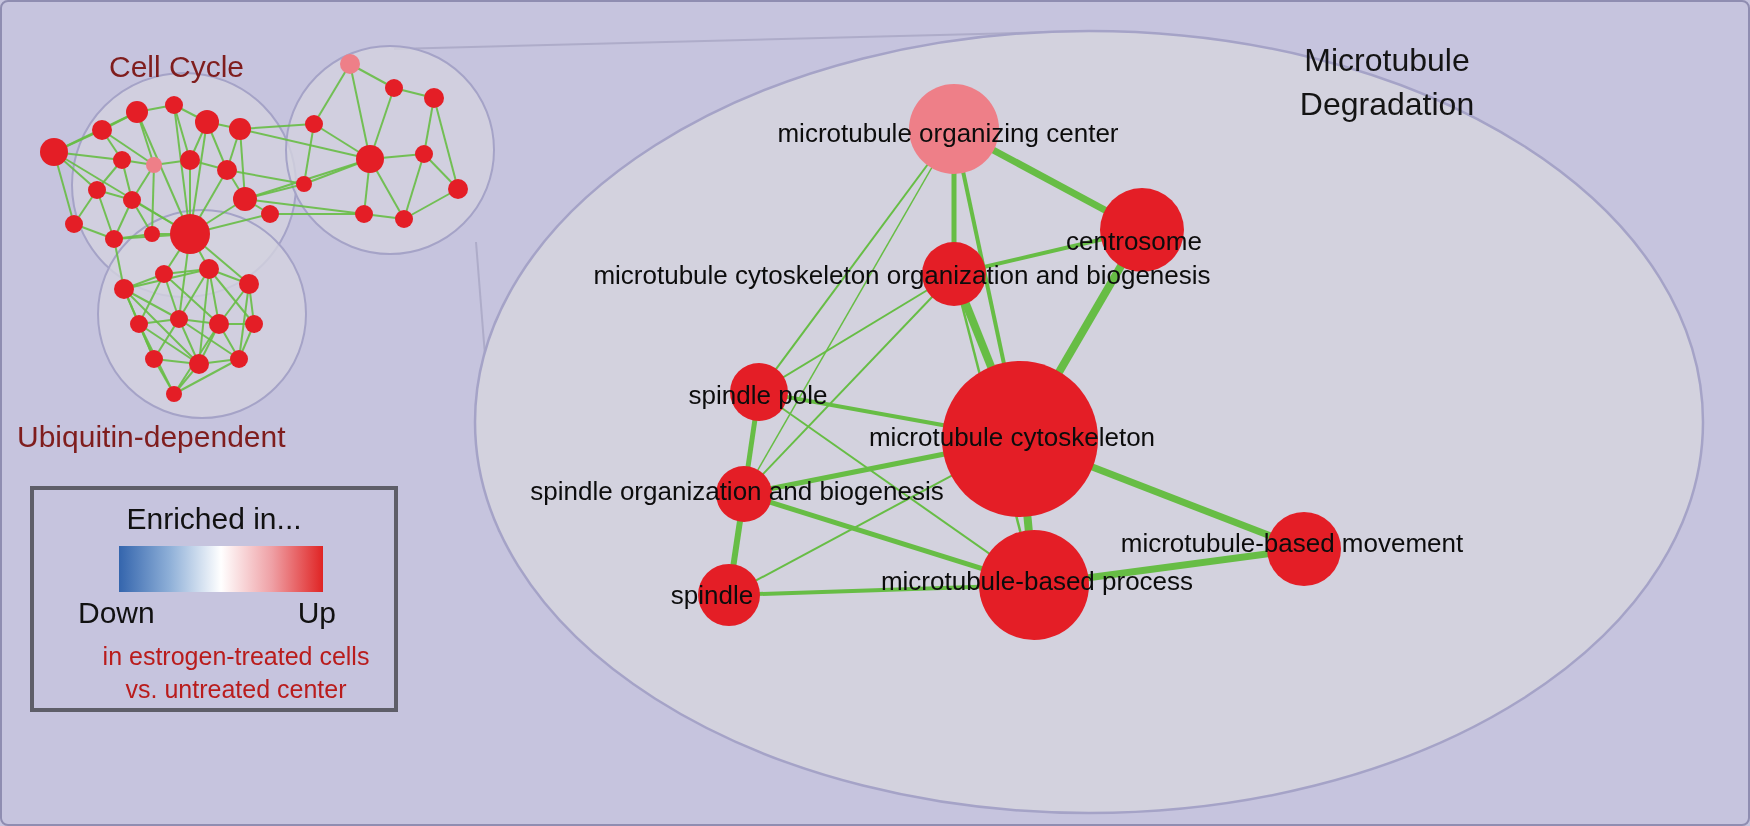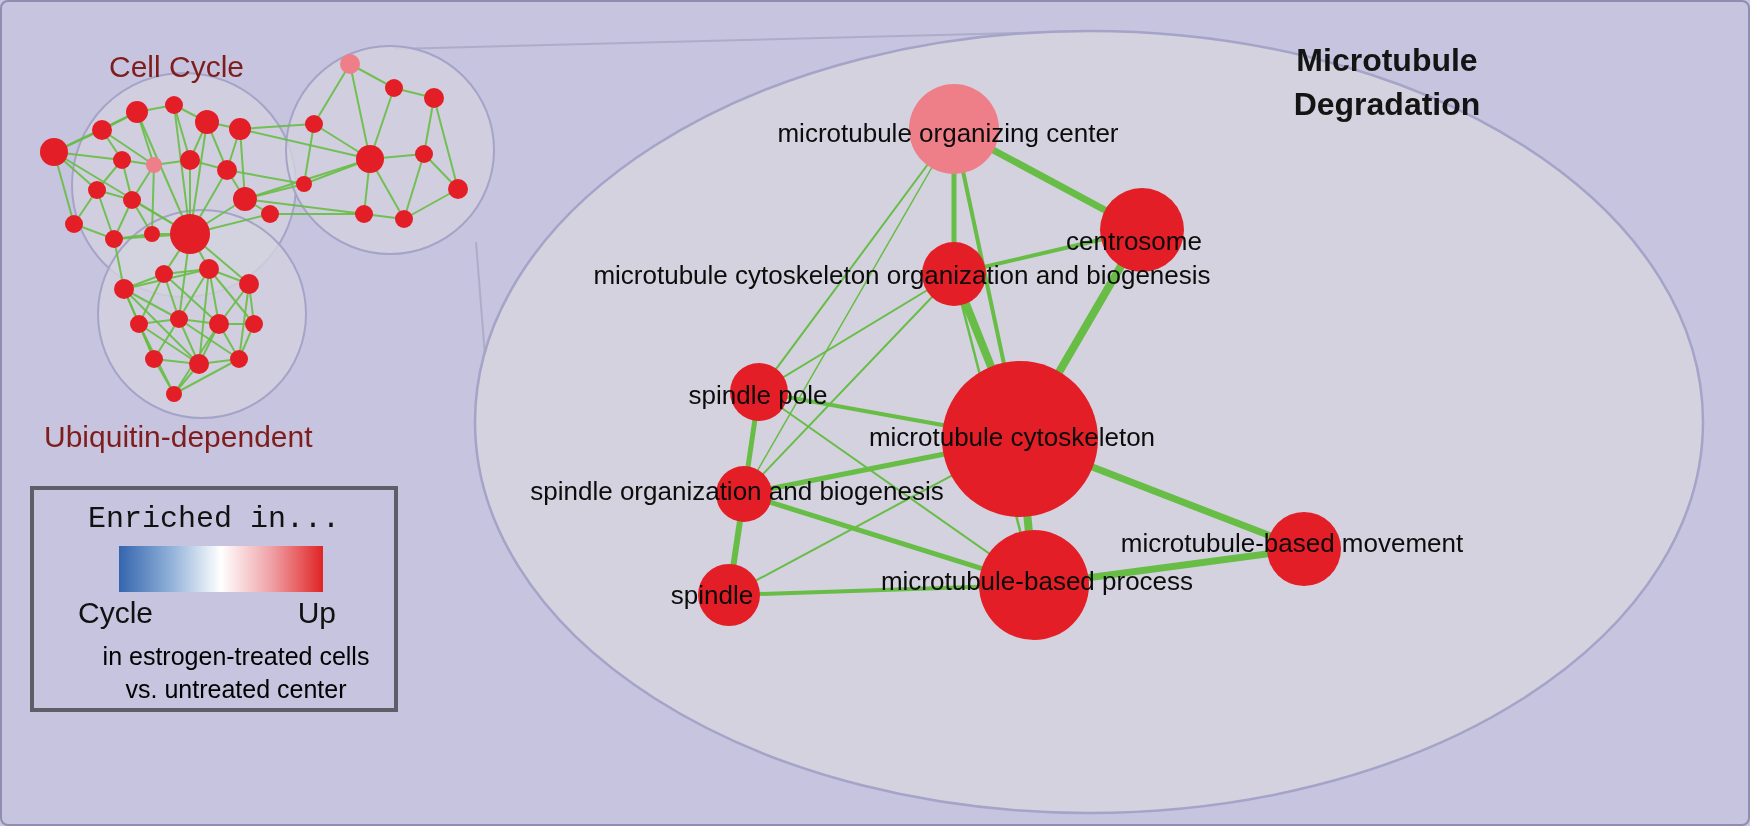--- a/index.html
+++ b/index.html
@@ -5,31 +5,31 @@
   html,body{margin:0;padding:0;background:#c6c4de;}
   .stage{
     position:relative;width:1750px;height:826px;background:#c6c4de;
     border:2px solid #8f8db1;border-radius:8px;box-sizing:border-box;overflow:hidden;
     font-family:"Liberation Sans", sans-serif;
   }
   svg{position:absolute;left:0;top:0;}
   svg text{font-size:26px;fill:#0c0c0c;font-family:"Liberation Sans", sans-serif;}
   .cluster-label{position:absolute;color:#7f1d1d;font-size:30px;font-weight:400;}
   #cell-cycle-label{left:107px;top:48px;}
-  #ubiquitin-label{left:42px;top:415px;line-height:40px;}
+  #ubiquitin-label{left:15px;top:415px;line-height:40px;}
   .fig-title{position:absolute;left:1245px;top:36px;width:280px;text-align:center;
-    font-size:32px;color:#141414;line-height:44px;font-weight:bold;}
+    font-size:32px;color:#141414;line-height:44px;}
   .legend{position:absolute;left:28px;top:484px;width:368px;height:226px;
     border:4px solid #5e5e68;box-sizing:border-box;background:#c6c4de;}
-  .legend-title{position:absolute;top:12px;left:0;right:0;text-align:center;font-size:30px;color:#111;font-family:Liberation Mono, monospace;}
+  .legend-title{position:absolute;top:12px;left:0;right:0;text-align:center;font-size:30px;color:#111;}
   .legend-gradient{position:absolute;left:85px;top:56px;width:204px;height:46px;}
   .legend-row{position:absolute;top:106px;left:0;right:0;display:flex;
     justify-content:space-between;padding:0 58px 0 44px;font-size:30px;color:#111;}
   .legend-caption{position:absolute;top:150px;left:0;right:0;text-align:center;
-    font-size:25px;line-height:33px;color:#000000;padding-left:44px;}
+    font-size:25px;line-height:33px;color:#b91c1c;padding-left:44px;}
 </style>
 </head>
 <body>
 
 <div class="stage">
 
   <svg id="scene" width="1750" height="826" viewBox="0 0 1750 826">
       <line x1="392" y1="47" x2="1090" y2="29" stroke="#aeacc9" stroke-width="2"></line>
       <line x1="474" y1="240" x2="497" y2="530" stroke="#aeacc9" stroke-width="2"></line>
       <ellipse cx="1087" cy="420" rx="614" ry="391" fill="#d3d2de" stroke="#a5a3c7" stroke-width="2.5"></ellipse>
@@ -235,21 +235,21 @@
 
   <div class="fig-title">
     <div>Microtubule</div>
     <div>Degradation</div>
   </div>
 
   <div class="legend">
     <div class="legend-title">Enriched in...</div>
     <div class="legend-gradient" style="background: linear-gradient(to right, rgb(52, 101, 173), rgb(143, 176, 216), rgb(255, 255, 255), rgb(239, 160, 165), rgb(224, 36, 36));"></div>
     <div class="legend-row">
-      <span>Cycle</span>
+      <span>Down</span>
       <span>Up</span>
     </div>
     <div class="legend-caption">
       <div>in estrogen-treated cells</div>
       <div>vs. untreated center</div>
     </div>
   </div>
 
 </div>
 

